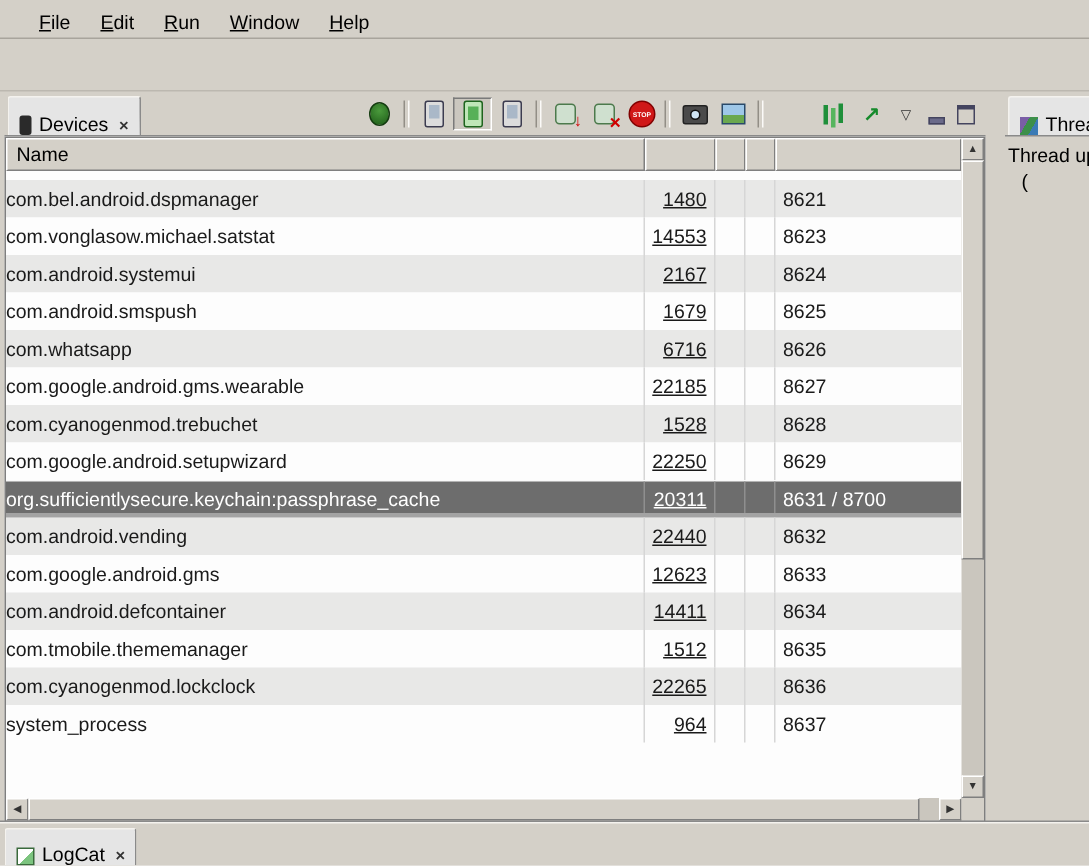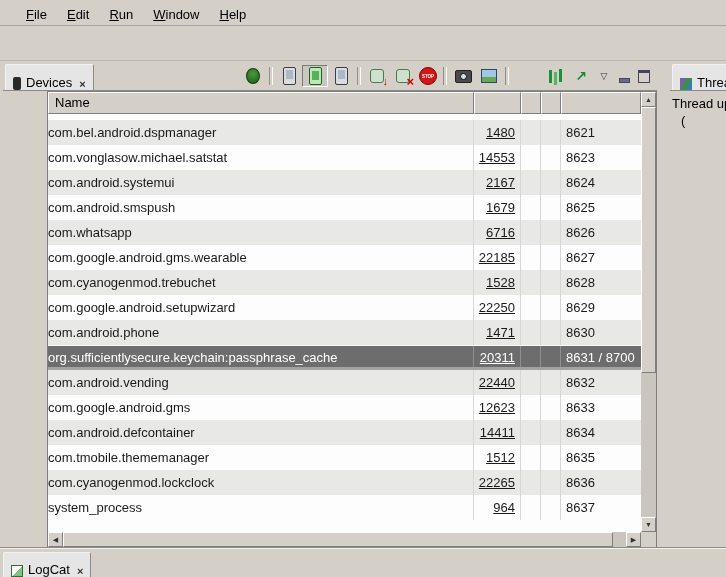--- a/index.html
+++ b/index.html
@@ -85,21 +85,21 @@
   .ic-dropdown { width:20px; }
   .ic-dropdown::before { content:"\25bd"; font-size:9px; color:#333; }
   .ic-min, .ic-max { width:20px; }
   .ic-min::before { content:""; width:9px; height:3px; background:#6a6a8a;
     border:1px solid #44445f; margin-top:8px; }
   .ic-max::before { content:""; width:10px; height:9px; border:1px solid #44445f;
     border-top:3px solid #44445f; }
 
   
   .table-wrap { position:absolute; top:28px; left:0; right:0; bottom:0;
-    border:1px solid #7f7f7f; background:#ffffff;margin-left:44px; }
+    border:1px solid #7f7f7f; background:#ffffff; }
   .thead { position:absolute; top:0; left:0; right:15px; height:22px; display:flex; }
   .hcell { background:#d4d0c8; height:22px; line-height:20px; padding-left:6px;
     border-top:1px solid #ffffff; border-left:1px solid #ffffff;
     border-right:1px solid #7f7f7f; border-bottom:1px solid #7f7f7f;
     overflow:hidden; white-space:nowrap; flex:none; }
   .h-name { width:426px; } .h-pid { width:47px; } .h-c1 { width:20px; }
   .h-c2 { width:20px; } .h-port { flex:1; }
 
   .tbody { position:absolute; top:22px; left:0; right:15px; bottom:15px;
     background:#fdfdfd; overflow:hidden; }
@@ -247,27 +247,20 @@
           <div class="cell c-c2"></div>
           <div class="cell c-port">8628</div>
         </div>
         <div class="trow odd">
           <div class="cell c-name">com.google.android.setupwizard</div>
           <div class="cell c-pid">22250</div>
           <div class="cell c-c1"></div>
           <div class="cell c-c2"></div>
           <div class="cell c-port">8629</div>
         </div>
-        <div class="trow even">
-          <div class="cell c-name">com.android.phone</div>
-          <div class="cell c-pid">1471</div>
-          <div class="cell c-c1"></div>
-          <div class="cell c-c2"></div>
-          <div class="cell c-port">8630</div>
-        </div>
         <div class="trow odd selected">
           <div class="cell c-name">org.sufficientlysecure.keychain:passphrase_cache</div>
           <div class="cell c-pid">20311</div>
           <div class="cell c-c1"></div>
           <div class="cell c-c2"></div>
           <div class="cell c-port">8631 / 8700</div>
         </div>
         <div class="trow even">
           <div class="cell c-name">com.android.vending</div>
           <div class="cell c-pid">22440</div>

